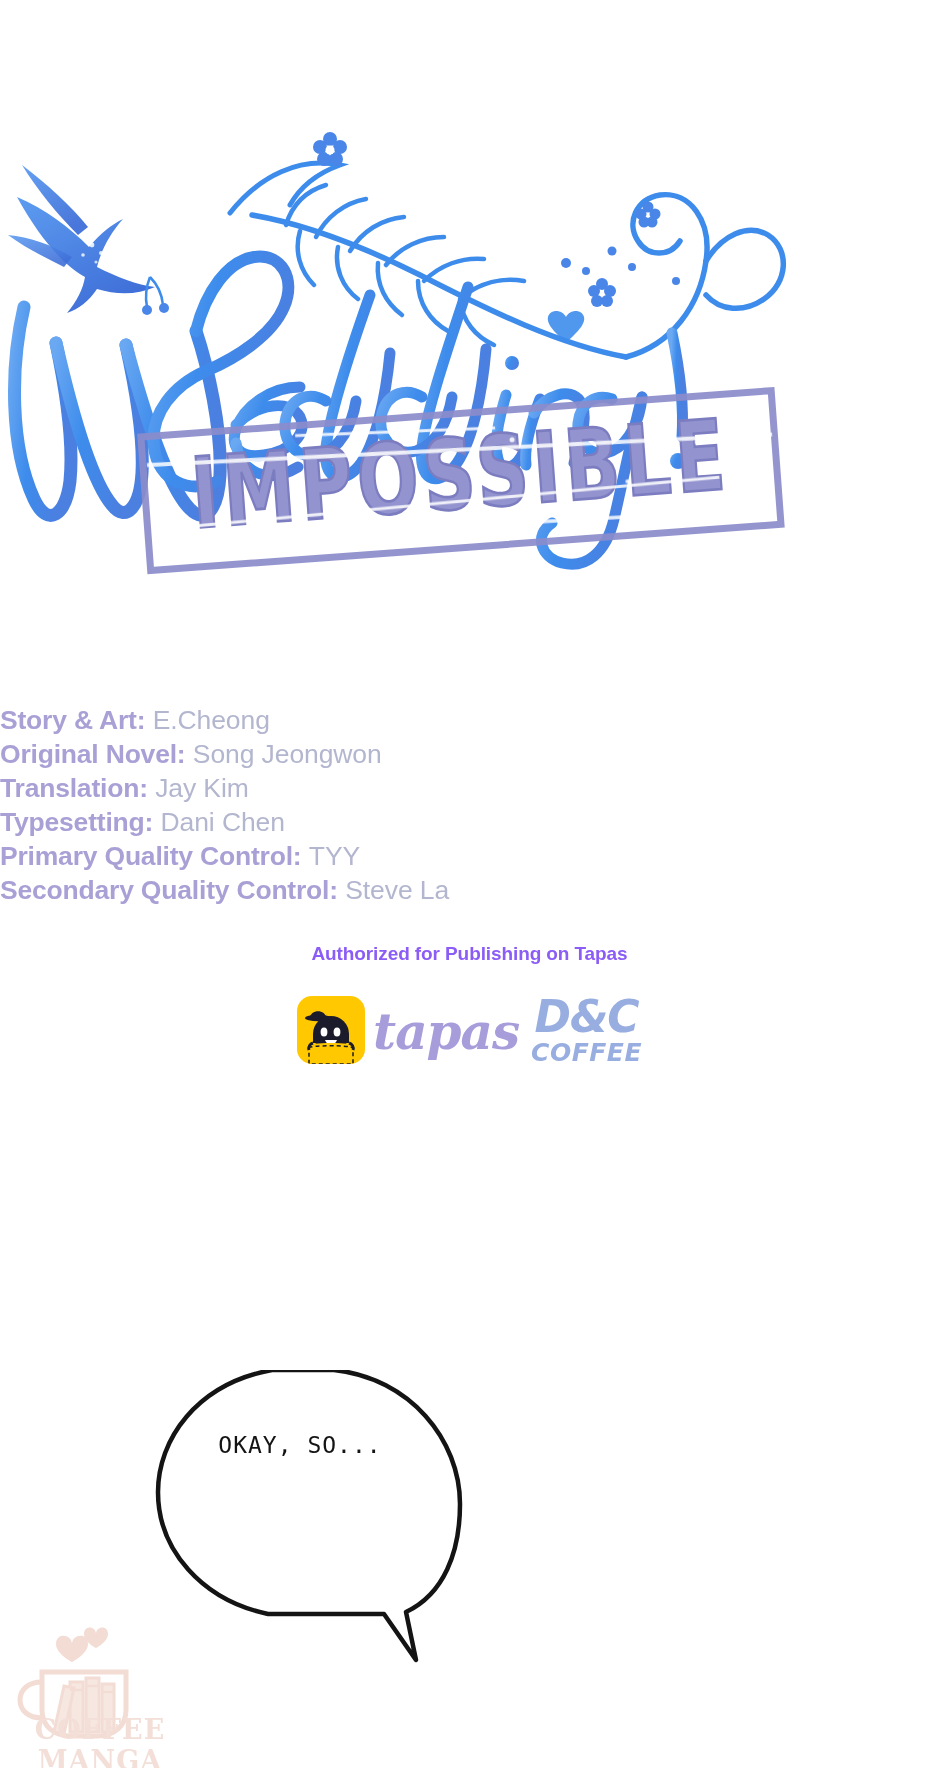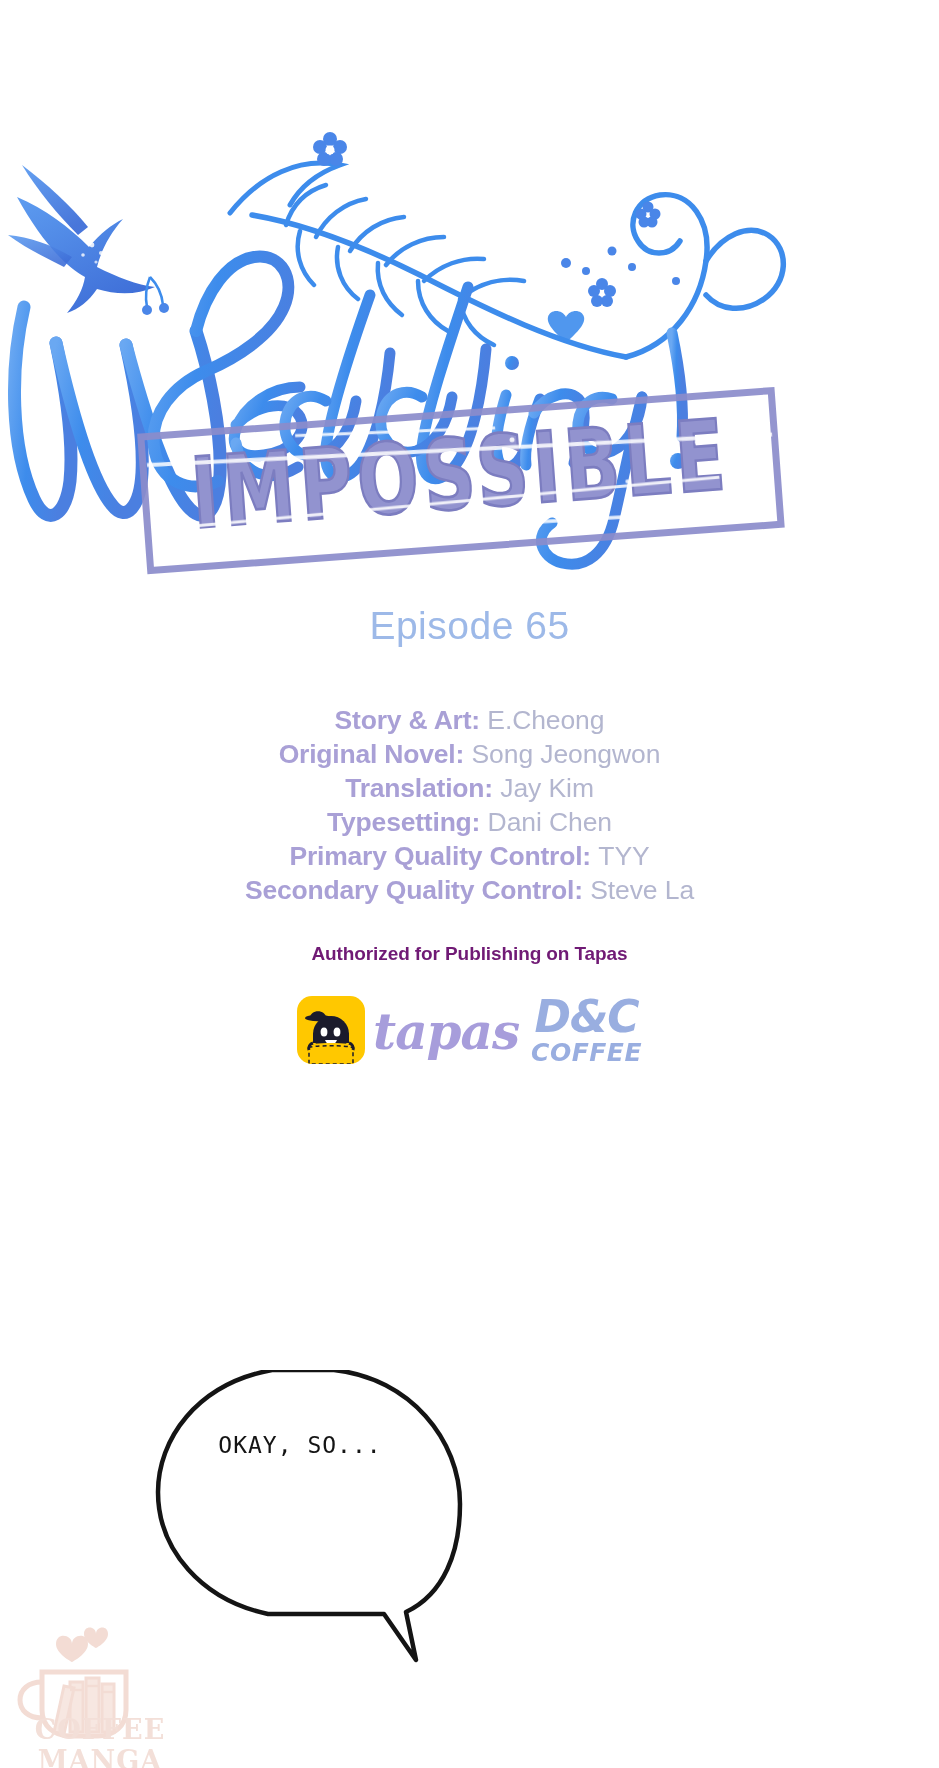--- a/index.html
+++ b/index.html
@@ -37,21 +37,20 @@
     letter-spacing:0.5px;
     color:#9db9e8;
     font-family:"Liberation Sans", sans-serif;
   }
 
   
   #credits {
     position:absolute;
     left:0; top:703px;
     width:939px;
-    text-align:center;
   }
   .credit-line {
     font-size:26.5px;
     line-height:34px;
     white-space:nowrap;
     font-family:"Liberation Sans", sans-serif;
   }
   .credit-label {
     font-weight:bold;
     color:#a9a0d6;
@@ -65,21 +64,21 @@
 
   
   #authorized {
     position:absolute;
     left:0; top:943px;
     width:939px;
     text-align:center;
     font-size:19px;
     font-weight:bold;
     letter-spacing:-0.1px;
-    color:#701a75;
+    color:#8b5cf6;
   }
 
   
   #logo-row {
     position:absolute;
     left:0; top:975px;
     width:939px;
     height:110px;
     display:flex;
     align-items:center;
@@ -317,21 +316,20 @@
           <circle cx="302" cy="376" r="2.5"></circle>
             <circle cx="516" cy="348" r="2.5"></circle>
           <circle cx="628" cy="398" r="2"></circle>
             <circle cx="236" cy="420" r="2"></circle>
           <circle cx="700" cy="364" r="2"></circle>
         </g>
       </g>
     </svg>
   </div>
 
-  <div id="episode-line">Episode 65</div>
 
   <div id="credits">
     <div class="credit-line">
       <span class="credit-label">Story &amp; Art:</span>
       <span class="credit-value">E.Cheong</span>
     </div>
     <div class="credit-line">
       <span class="credit-label">Original Novel:</span>
       <span class="credit-value">Song Jeongwon</span>
     </div>

